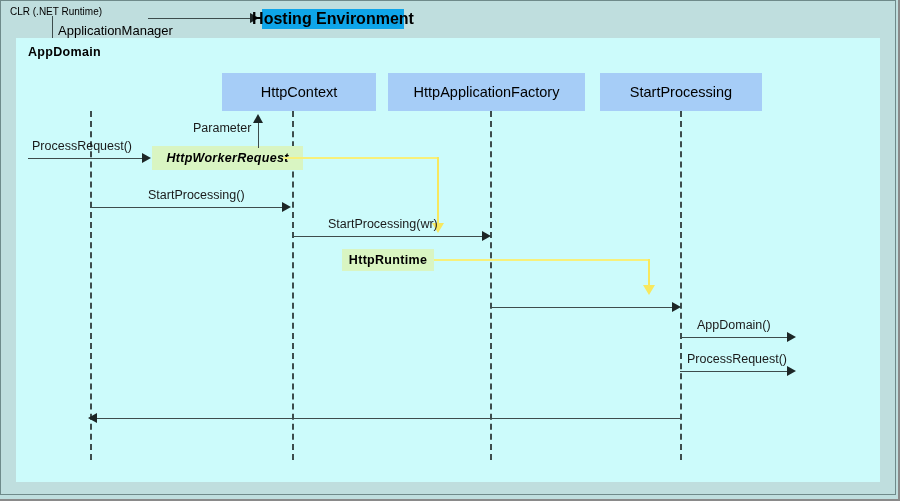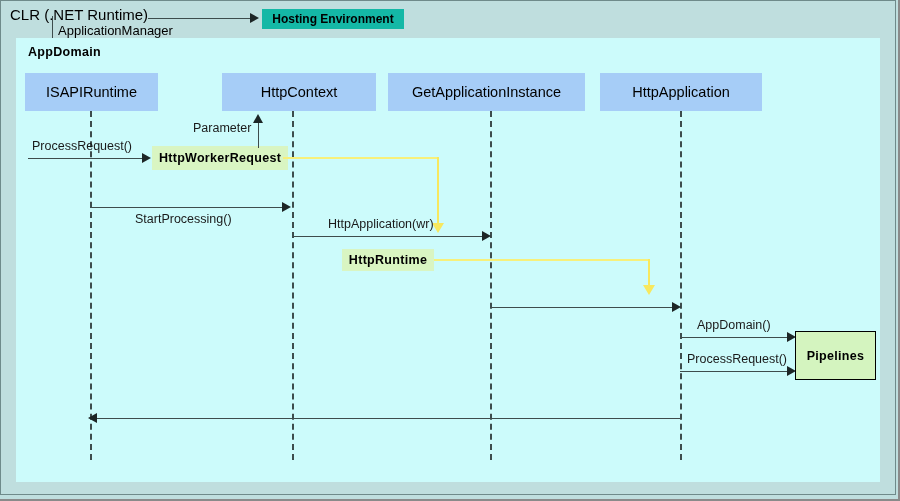--- a/index.html
+++ b/index.html
@@ -25,38 +25,38 @@
     width: 896px;
     height: 495px;
     border: 1px solid #6f8a8a;
     box-sizing: border-box;
   }
 
   
   .clr-label {
     position: absolute;
     left: 10px; top: 6px;
-    font-size: 15px;
+    font-size: 10px;
     color: #000;
     white-space: nowrap;
   }
   .appmgr-label {
     position: absolute;
     left: 58px; top: 23px;
     font-size: 13px;
     color: #000;
     white-space: nowrap;
   }
   .hosting-box {
     position: absolute;
     left: 262px; top: 9px;
     width: 142px; height: 20px;
-    background: #14b8a6;
-    color: #000;
-    font-size: 12px;
+    background: #0ea5e9;
+    color: #000;
+    font-size: 16px;
     font-weight: bold;
     display: flex;
     align-items: center;
     justify-content: center;
     box-sizing: border-box;
     white-space: nowrap;
   }
 
   
   #appdomain-panel {
@@ -188,67 +188,65 @@
 
   <div class="v-line" style="left:52px; top:16px; height:24px;"></div>
   <div class="arrow-u" style="left:47px; top:38px; transform:rotate(180deg);"></div>
   <div class="appmgr-label">ApplicationManager</div>
 
   <div class="hosting-box">Hosting Environment</div>
 
   <div id="appdomain-panel"></div>
   <div class="appdomain-label">AppDomain</div>
 
-  <div class="actor-box" style="left:25px; top:73px; width:133px;">ISAPIRuntime</div>
   <div class="actor-box" style="left:222px; top:73px; width:154px;">HttpContext</div>
-  <div class="actor-box" style="left:388px; top:73px; width:197px;">GetApplicationInstance</div>
-  <div class="actor-box" style="left:600px; top:73px; width:162px;">HttpApplication</div>
+  <div class="actor-box" style="left:388px; top:73px; width:197px;">HttpApplicationFactory</div>
+  <div class="actor-box" style="left:600px; top:73px; width:162px;">StartProcessing</div>
 
   <div class="lifeline" style="left:90px;  top:111px; height:349px;"></div>
   <div class="lifeline" style="left:292px; top:111px; height:349px;"></div>
   <div class="lifeline" style="left:490px; top:111px; height:349px;"></div>
   <div class="lifeline" style="left:680px; top:111px; height:349px;"></div>
 
   <div class="msg-label" style="left:32px; top:139px;">ProcessRequest()</div>
   <div class="h-line" style="left:28px; top:158px; width:116px;"></div>
   <div class="arrow-r" style="left:142px; top:153px;"></div>
 
-  <div class="note-green" style="left:152px; top:146px; width:136px; height:24px;">HttpWorkerRequest</div>
+  <div class="note-green" style="left:152px; top:146px; width:151px; height:24px;font-style:italic;">HttpWorkerRequest</div>
 
   <div class="v-line" style="left:258px; top:122px; height:26px;"></div>
   <div class="arrow-u" style="left:253px; top:114px;"></div>
   <div class="msg-label" style="left:193px; top:121px;">Parameter</div>
 
   <div class="y-h" style="left:283px; top:157px; width:155px;"></div>
   <div class="y-v" style="left:437px; top:157px; height:68px;"></div>
   <div class="y-arrow-d" style="left:432px; top:223px;"></div>
 
-  <div class="msg-label" style="left:135px; top:188px;margin-top:24px;">StartProcessing()</div>
+  <div class="msg-label" style="left:148px; top:188px;">StartProcessing()</div>
   <div class="h-line" style="left:90px; top:207px; width:194px;"></div>
   <div class="arrow-r" style="left:282px; top:202px;"></div>
 
-  <div class="msg-label" style="left:328px; top:217px;">HttpApplication(wr)</div>
+  <div class="msg-label" style="left:328px; top:217px;">StartProcessing(wr)</div>
   <div class="h-line" style="left:292px; top:236px; width:192px;"></div>
   <div class="arrow-r" style="left:482px; top:231px;"></div>
 
   <div class="note-green" style="left:342px; top:249px; width:92px; height:22px;">HttpRuntime</div>
 
   <div class="y-h" style="left:434px; top:259px; width:215px;"></div>
   <div class="y-v" style="left:648px; top:259px; height:28px;"></div>
   <div class="y-arrow-d" style="left:643px; top:285px;"></div>
 
   <div class="h-line" style="left:490px; top:307px; width:184px;"></div>
   <div class="arrow-r" style="left:672px; top:302px;"></div>
 
   <div class="msg-label" style="left:697px; top:318px;">AppDomain()</div>
   <div class="h-line" style="left:680px; top:337px; width:109px;"></div>
   <div class="arrow-r" style="left:787px; top:332px;"></div>
 
   <div class="msg-label" style="left:687px; top:352px;">ProcessRequest()</div>
   <div class="h-line" style="left:680px; top:371px; width:109px;"></div>
   <div class="arrow-r" style="left:787px; top:366px;"></div>
 
-  <div class="note-green bordered" style="left:795px; top:331px; width:81px; height:49px;">Pipelines</div>
 
   <div class="h-line" style="left:90px; top:418px; width:591px;"></div>
   <div class="arrow-l" style="left:88px; top:413px;"></div>
 
 </div>
 
 </body></html>

